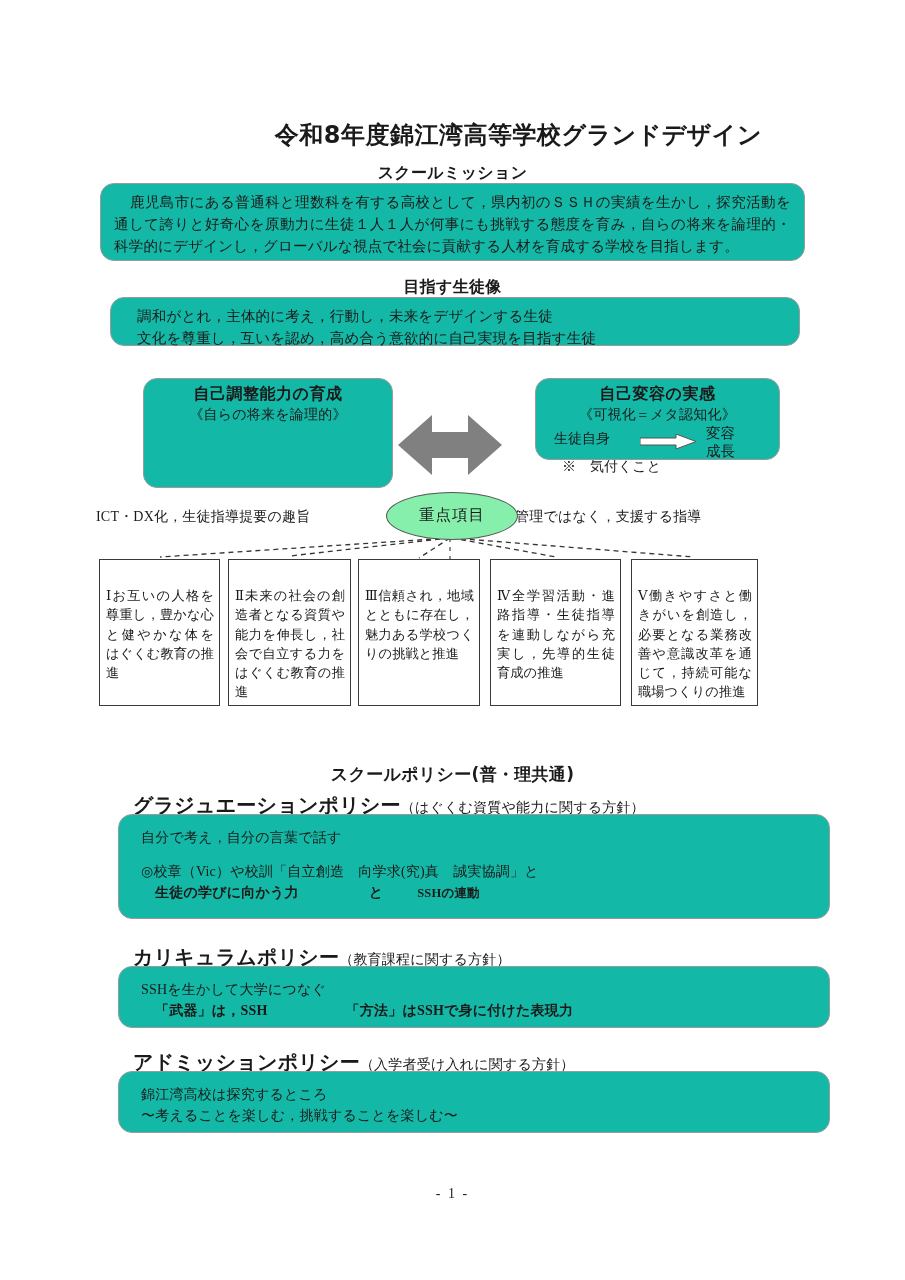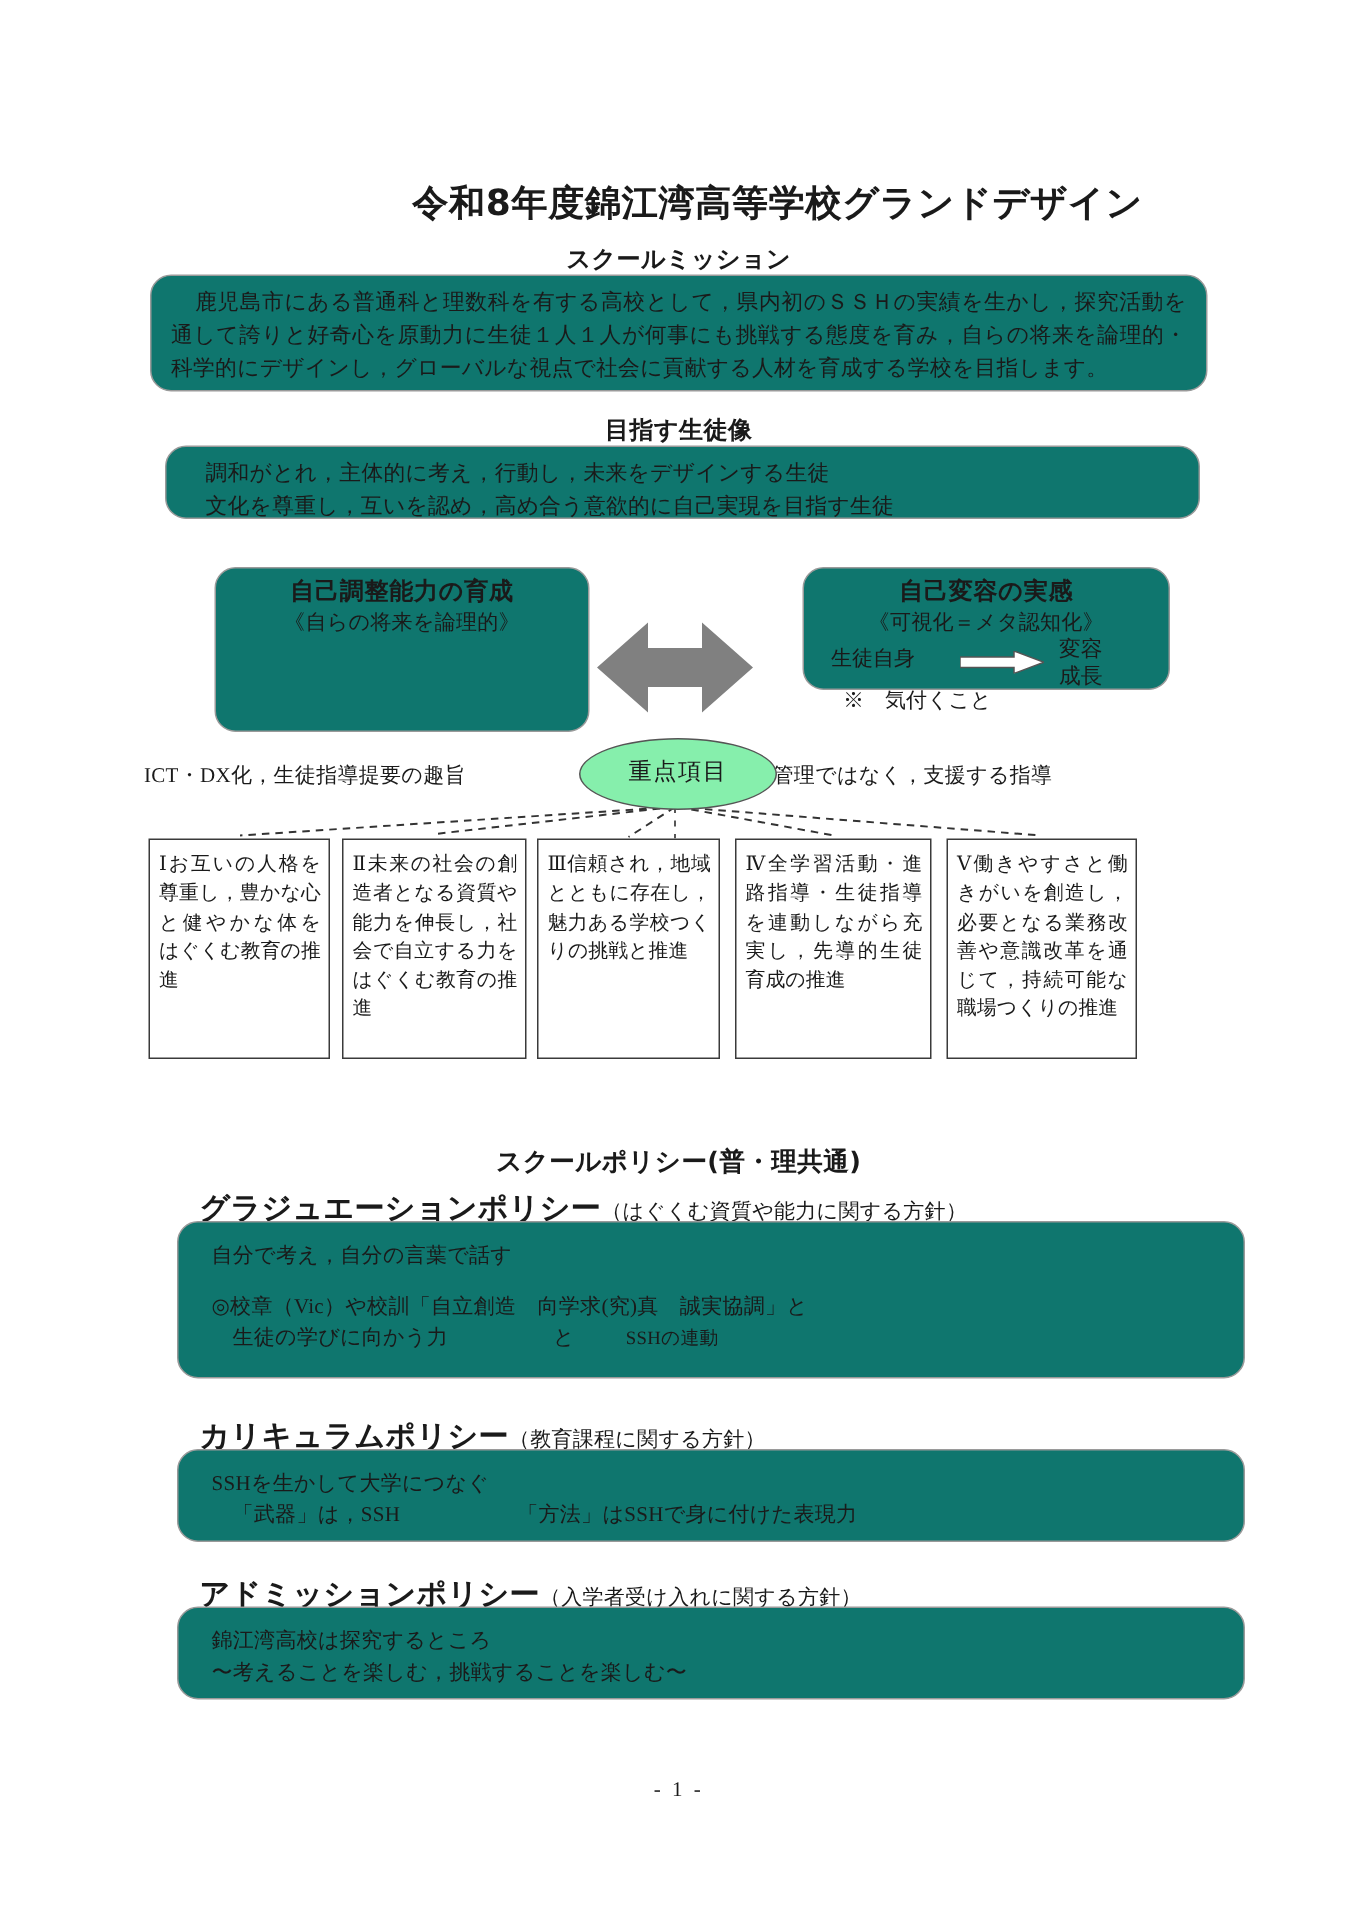--- a/index.html
+++ b/index.html
@@ -44,21 +44,21 @@
   }
   #mission-heading { top: 163px; }
   #vision-heading  { top: 277px; }
   #policy-heading  { top: 763px; font-size: 17px; }
 
   
   .rbox {
     box-sizing: border-box;
     border: 1px solid #9a9a9a;
     border-radius: 14px;
-    background: #0f766e;
+    background: #14b8a6;
   }
   .rbox .txt {
     font-size: 14.5px;
     line-height: 1.52;
     letter-spacing: 0.2px;
   }
 
   
   #mission-box { left: 100px; top: 183px; width: 705px; height: 78px; }
   #mission-box .txt { padding: 7px 13px 0 13px; text-indent: 16px; text-align: justify; }
@@ -139,20 +139,21 @@
     height: 147px;
     padding: 6px 5px 0 6px;
     z-index: 2;
   }
   .pbox .txt {
     font-size: 13.2px;
     line-height: 1.46;
     letter-spacing: 0.1px;
     text-align: justify;
     text-align-last: left;
+    margin-top: 20px;
   }
   #pbox-1 { left: 99px;  width: 121px; }
   #pbox-2 { left: 228px; width: 123px; }
   #pbox-3 { left: 358px; width: 122px; }
   #pbox-4 { left: 490px; width: 131px; }
   #pbox-5 { left: 631px; width: 127px; }
 
   
   .policy-label {
     font-size: 14.5px;
@@ -171,21 +172,21 @@
   #cp-box { top: 966px; height: 62px; }
   #ap-box { top: 1071px; height: 62px; }
   .policy-box .txt {
     font-size: 14px;
     line-height: 1.5;
     padding: 12px 0 0 22px;
     letter-spacing: 0.2px;
   }
   .policy-box .txt div { white-space: nowrap; }
   .spacer-line { height: 13px; }
-  .indent-1 { padding-left: 14px; }
+  .indent-1 { padding-left: 14px; font-weight: bold; }
   .gp-gap { display: inline-block; width: 70px; }
   .cp-gap { display: inline-block; width: 78px; }
   .sm { font-size: 12.5px; font-family: "Liberation Serif", serif; }
 
   
   #page-number {
     left: 0; top: 1186px; width: 905px;
     text-align: center;
     font-size: 14px;
     letter-spacing: 2px;

